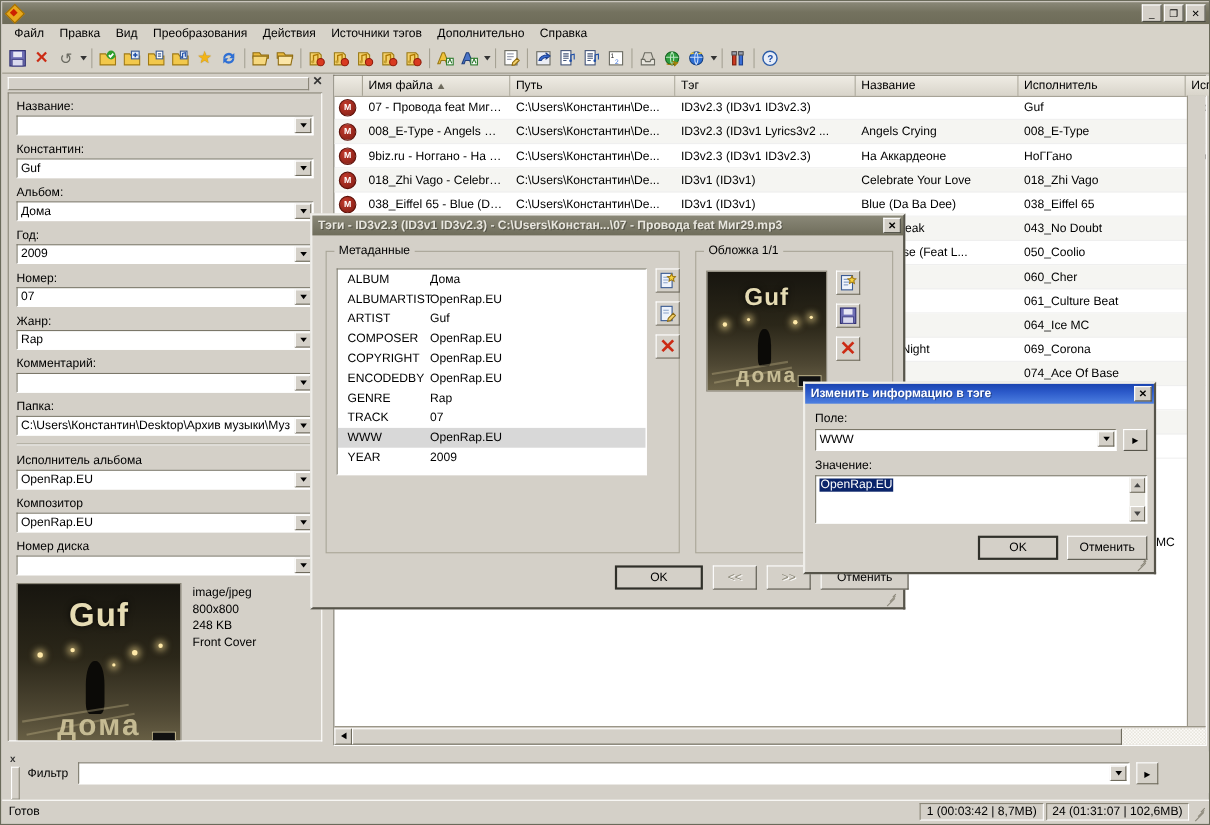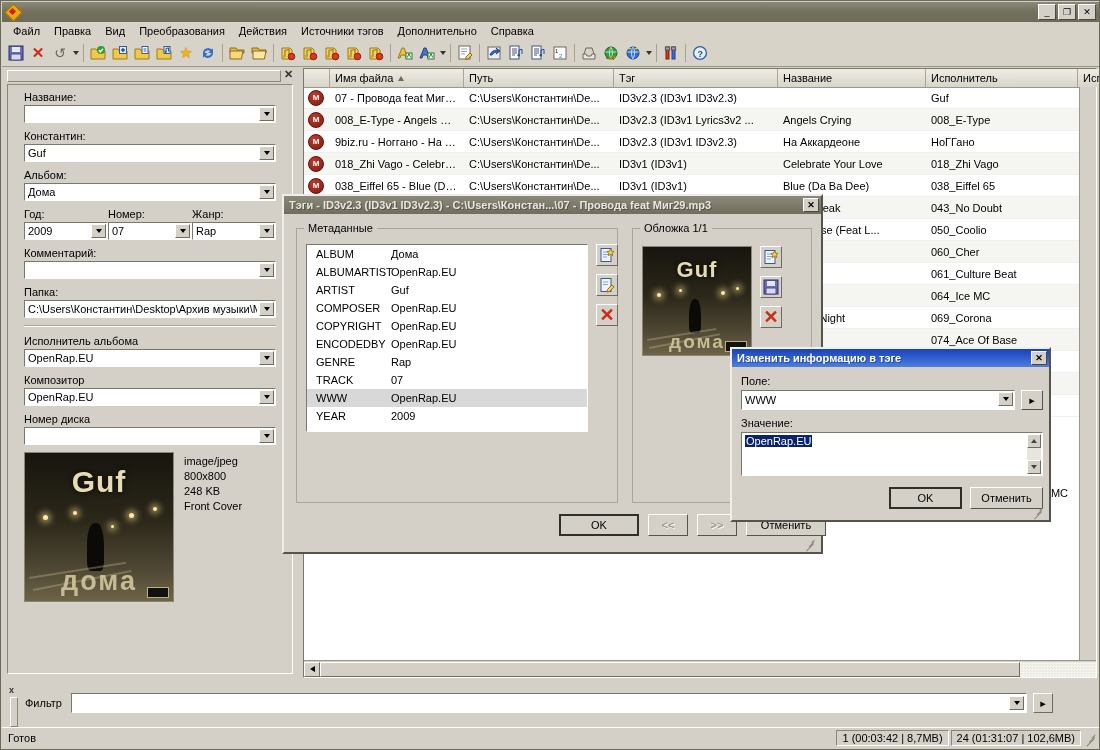--- a/index.html
+++ b/index.html
@@ -46,33 +46,33 @@
 
   
   .leftpanel{position:absolute;left:2px;top:67px;width:296px;height:610px;
     background:#d4d0c8;box-sizing:border-box;}
   .lp-grip{position:absolute;left:4px;top:2px;width:272px;height:10px;
     border:1px solid;border-color:#fff #8a8678 #8a8678 #fff;background:#d4d0c8;}
   .lp-close{position:absolute;left:281px;top:1px;font-size:11px;font-weight:bold;
     color:#333;cursor:pointer;line-height:11px;}
   .lp-inner{position:absolute;left:4px;top:16px;width:286px;height:590px;
     border:1px solid;border-color:#8a8678 #fff #fff #8a8678;box-sizing:border-box;
-    background:#d4d0c8;padding:6px 16px;overflow:hidden;}
+    background:#d4d0c8;padding:6px 7px;overflow:hidden;}
   .fl{margin-bottom:2px;color:#000;font-size:11px;}
   .fbox{position:relative;height:18px;margin-bottom:7px;
     border:1px solid;border-color:#7b7769 #fff #fff #7b7769;background:#fff;
     box-sizing:border-box;display:flex;align-items:center;}
   .fbox input{border:0;outline:0;background:transparent;font-family:"Liberation Sans",sans-serif;
     font-size:11px;width:100%;padding:0 18px 0 3px;color:#000;height:15px;}
   .dd{position:absolute;right:1px;top:1px;width:15px;height:14px;background:#d4d0c8;
     border:1px solid;border-color:#fff #6f6b5d #6f6b5d #fff;display:flex;
     align-items:center;justify-content:center;box-sizing:border-box;}
   .dd i{border-left:3px solid transparent;border-right:3px solid transparent;
     border-top:4px solid #000;display:block;}
-  .row3{display:flex;gap:0;}
+  .row3{display:flex;gap:0;flex-direction:column;}
   .row3 .c{flex:1;min-width:0;}
   .hr{height:1px;background:#a9a597;border-bottom:1px solid #fff;margin:6px 0 8px;}
 
   .coverwrap{display:flex;gap:10px;margin-top:6px;}
   .cover{width:148px;height:148px;border:1px solid #8a8678;overflow:hidden;position:relative;}
   .coverinfo{font-size:11px;color:#000;line-height:15px;padding-top:2px;}
 
   
   .art{position:absolute;inset:0;background:linear-gradient(to bottom,#17150f 0%,#2b2719 45%,#4e4733 78%,#6d6448 100%);}
   .art .guf{position:absolute;width:100%;text-align:center;font-family:"Liberation Sans",sans-serif;

